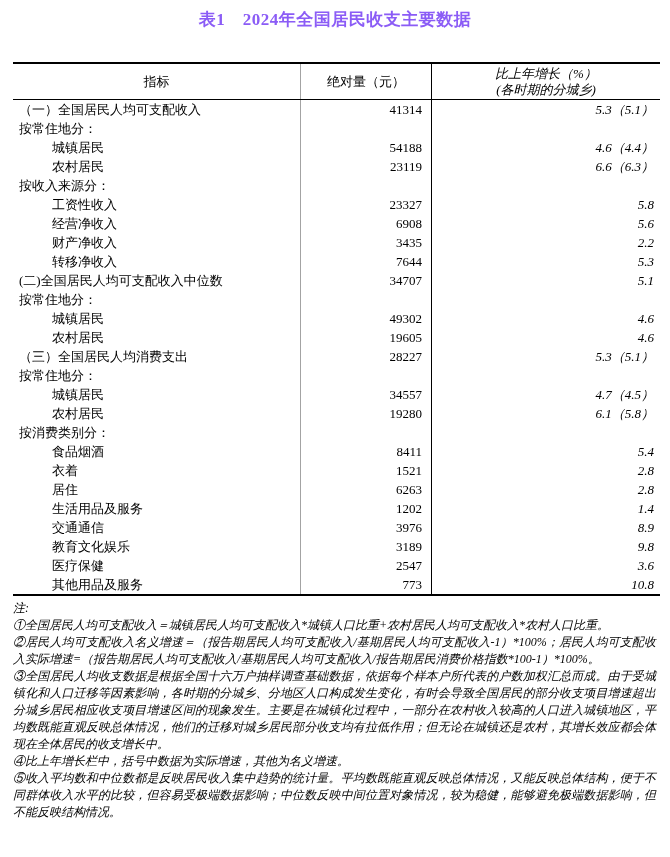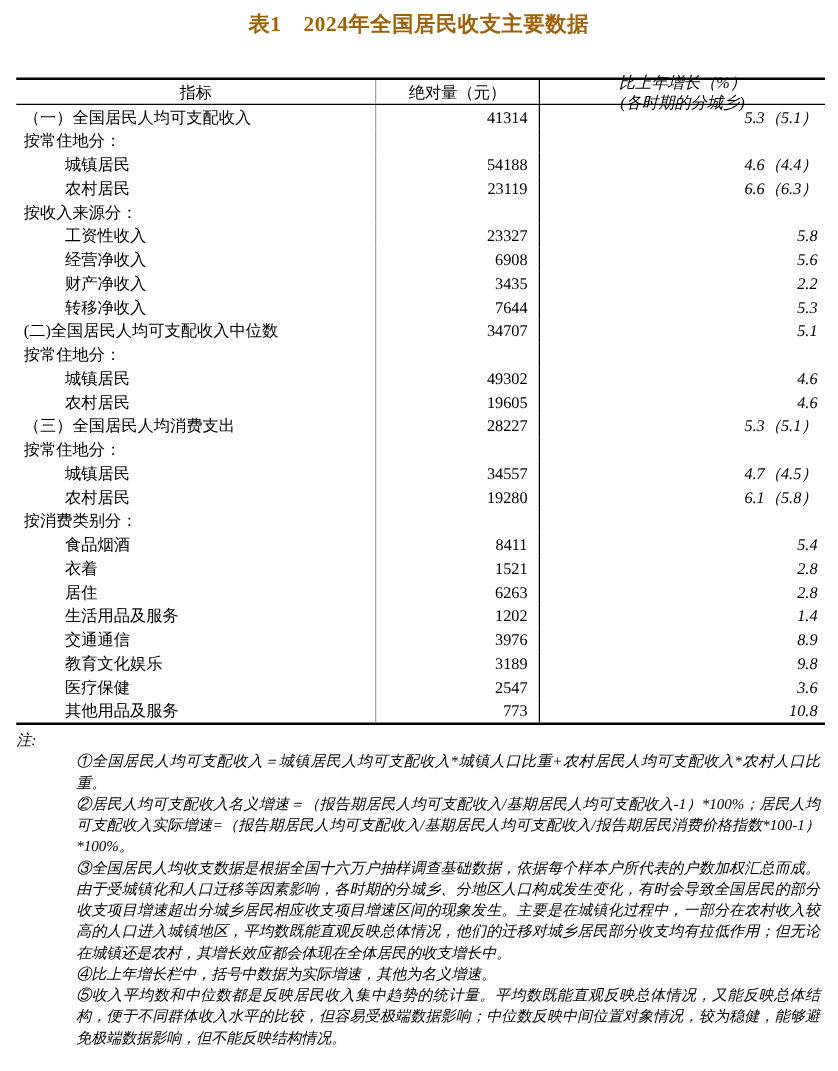--- a/index.html
+++ b/index.html
@@ -4,45 +4,45 @@
 <style>
   * { margin:0; padding:0; box-sizing:border-box; }
   html, body { width:670px; height:857px; background:#ffffff; overflow:hidden; }
   body { font-family:"Liberation Serif","DejaVu Serif",serif; color:#000; }
 
   .page-title {
     margin-top:8px;
     text-align:center;
     font-size:17px;
     font-weight:bold;
-    color:#a16207;
+    color:#8b5cf6;
     letter-spacing:0.5px;
     line-height:24px;
   }
 
   .tbl {
     margin:30px 10px 0 13px;
     width:647px;
     border-top:2px solid #000;
     border-bottom:2px solid #000;
   }
-  .thead { display:flex; height:20px; border-bottom:1px solid #000; font-size:13px; }
+  .thead { display:flex; height:36px; border-bottom:1px solid #000; font-size:13px; }
   .thead .cell { display:flex; flex-direction:column; justify-content:center; align-items:center; text-align:center; line-height:16px; }
   .c1 { width:287px; }
   .c2 { width:132px; border-left:1px solid #a3a3a3; border-right:1px solid #000; }
   .c3 { flex:1;font-style:italic; }
 
   .row { display:flex; height:19px; font-size:13px; line-height:19px; }
   .row .c1 { padding-left:6px; white-space:nowrap; overflow:hidden; }
   .row .c1.ind1 { padding-left:39px; }
   .row .c2 { text-align:right; padding-right:9px; }
   .row .c3 { text-align:right; padding-right:6px; }
 
   .notes { margin:4px 14px 0 13px; font-size:12px; line-height:17px; font-style:italic; }
-  .notes .note { text-align:justify;margin-left:48px; }
+  .notes .note { text-align:justify; }
   .notes .note-label { font-style:italic; }
 </style>
 </head>
 <body>
 
 <div class="page">
 
   <div class="page-title">表1　2024年全国居民收支主要数据</div>
 
   <div class="tbl">

